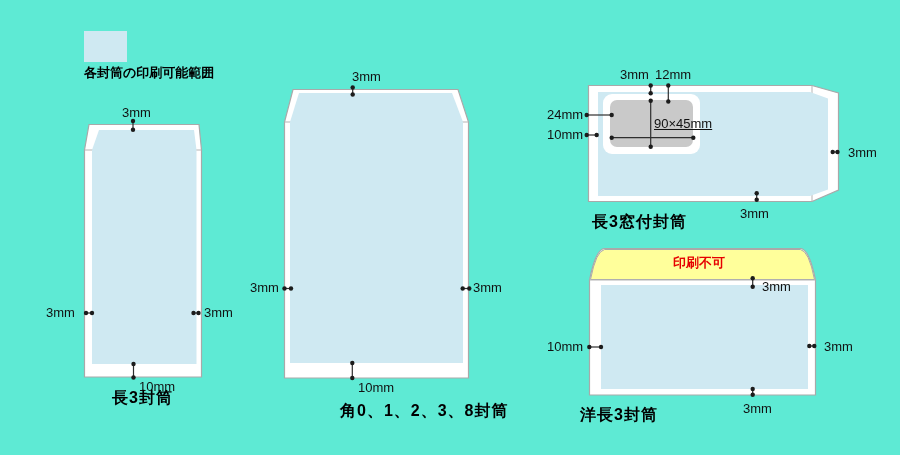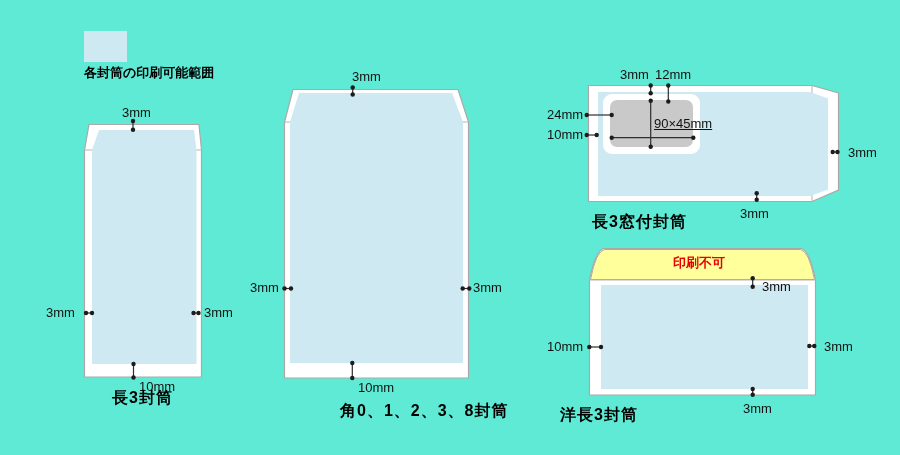--- a/index.html
+++ b/index.html
@@ -176,15 +176,15 @@
   <span class="lbl" style="left:654px;top:117px;text-decoration:underline;">90×45mm</span>
   <span class="lbl" style="left:848px;top:146px;">3mm</span>
   <span class="lbl" style="left:740px;top:207px;">3mm</span>
   <span class="ttl" style="left:592px;top:212px;">長3窓付封筒</span>
 
   <span class="warn" style="left:673px;top:254px;">印刷不可</span>
   <span class="lbl" style="left:762px;top:280px;">3mm</span>
   <span class="lbl r" style="left:546px;top:340px;width:38px;">10mm</span>
   <span class="lbl" style="left:824px;top:340px;">3mm</span>
   <span class="lbl" style="left:743px;top:402px;">3mm</span>
-  <span class="ttl" style="left:560px;top:405px;">洋長3封筒</span>
+  <span class="ttl" style="left:580px;top:405px;">洋長3封筒</span>
 
 </div>
 
 </body></html>

